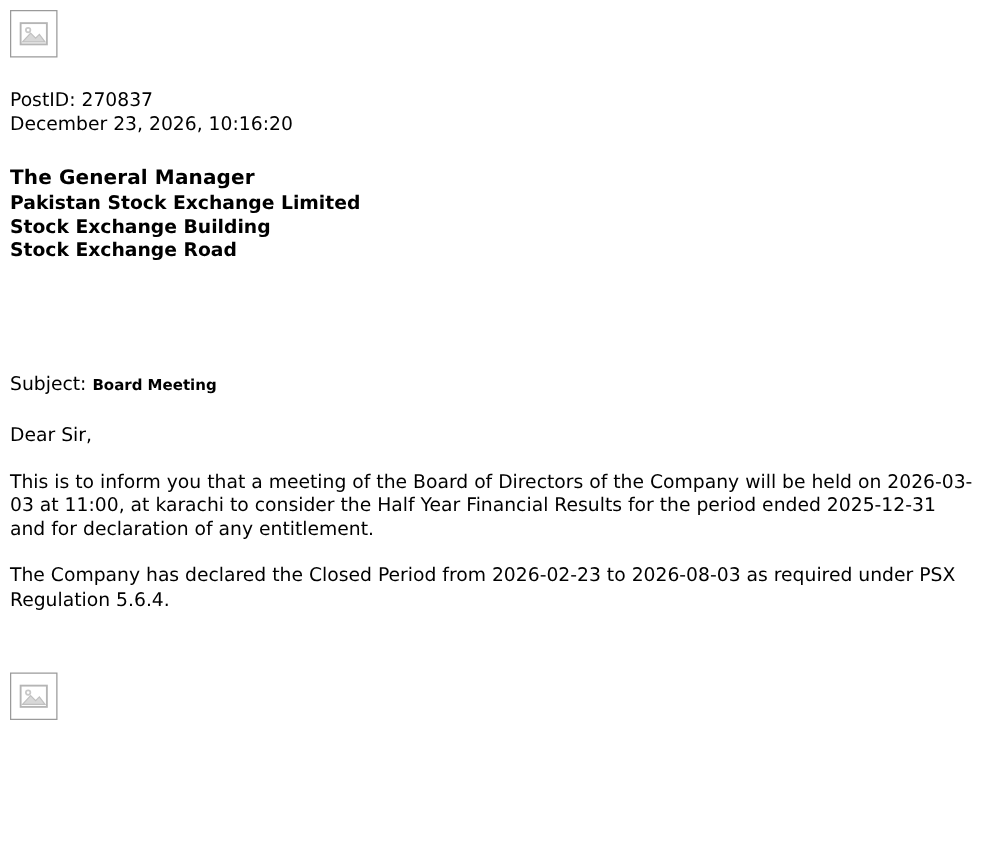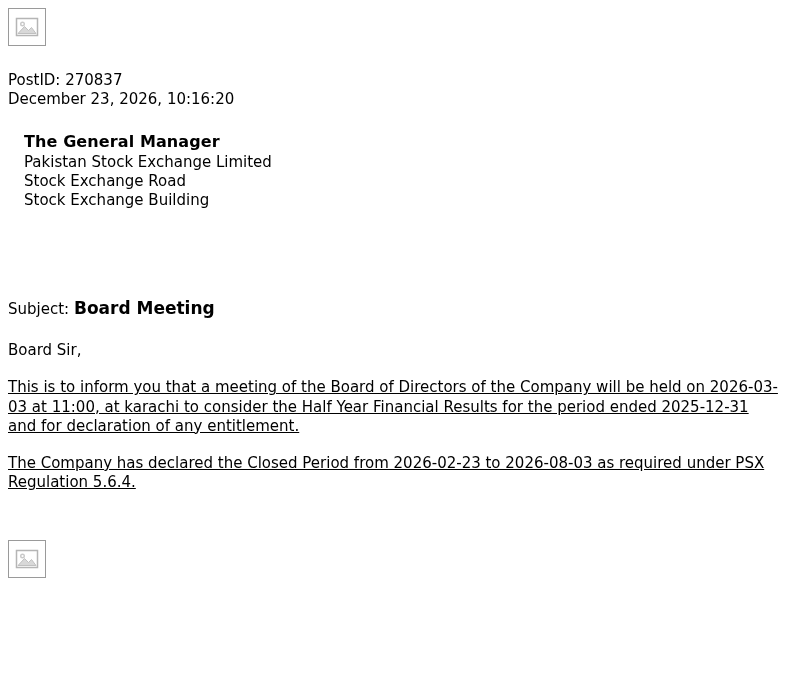--- a/index.html
+++ b/index.html
@@ -41,48 +41,47 @@
     display: block;
   }
   .meta {
     margin-top: 25px;
   }
   .meta div {
     white-space: pre;
   }
   .addr-block {
     margin-top: 23px;
-    margin-left: 16px;
   }
   .addr-title {
     font-weight: bold;
     font-size: 16px;
     letter-spacing: 0.1px;
   }
   .addr-line {
     white-space: pre;
+    font-weight: bold;
   }
   .subject {
     margin-top: 88px;
   }
   .subject .label {
     font-weight: normal;
     margin-top: 48px;
   }
   .subject .value {
     font-weight: bold;
-    font-size: 17px;
+    font-size: 12px;
   }
   .salutation {
     margin-top: 21px;
   }
   .para {
     margin-top: 18px;
     max-width: 772px;
-    text-decoration: underline;
   }
   .signoff {
     margin-top: 45px;
   }
   .footer-img {
     margin-top: 48px;
     padding-left: 8px;
   }
 </style>
 </head>
@@ -100,30 +99,30 @@
     </div>
 
     <div class="meta">
       <div>PostID: 270837</div>
       <div>December 23, 2026, 10:16:20</div>
     </div>
 
     <div class="addr-block">
       <div class="addr-title">The General Manager</div>
       <div class="addr-line">Pakistan Stock Exchange Limited</div>
+      <div class="addr-line">Stock Exchange Building</div>
       <div class="addr-line">Stock Exchange Road</div>
-      <div class="addr-line">Stock Exchange Building</div>
     </div>
 
     <div class="subject">
       <span class="label">Subject:</span>
       <span class="value">Board Meeting</span>
     </div>
 
-    <div class="salutation">Board Sir,</div>
+    <div class="salutation">Dear Sir,</div>
 
     <div class="para">This is to inform you that a meeting of the Board of Directors of the Company will be held on 2026-03-03 at 11:00, at karachi to consider the Half Year Financial Results for the period ended 2025-12-31 and for declaration of any entitlement.</div>
     <div class="para">The Company has declared the Closed Period from 2026-02-23 to 2026-08-03 as required under PSX Regulation 5.6.4.</div>
 
   </div>
 
   <div class="footer-img">
     <div class="img-placeholder">
       <svg width="24" height="24" viewBox="0 0 24 24" aria-hidden="true">
         <rect x="1.5" y="3.5" width="21" height="17" fill="#ffffff" stroke="#b5b5b5" stroke-width="1.5"></rect>

